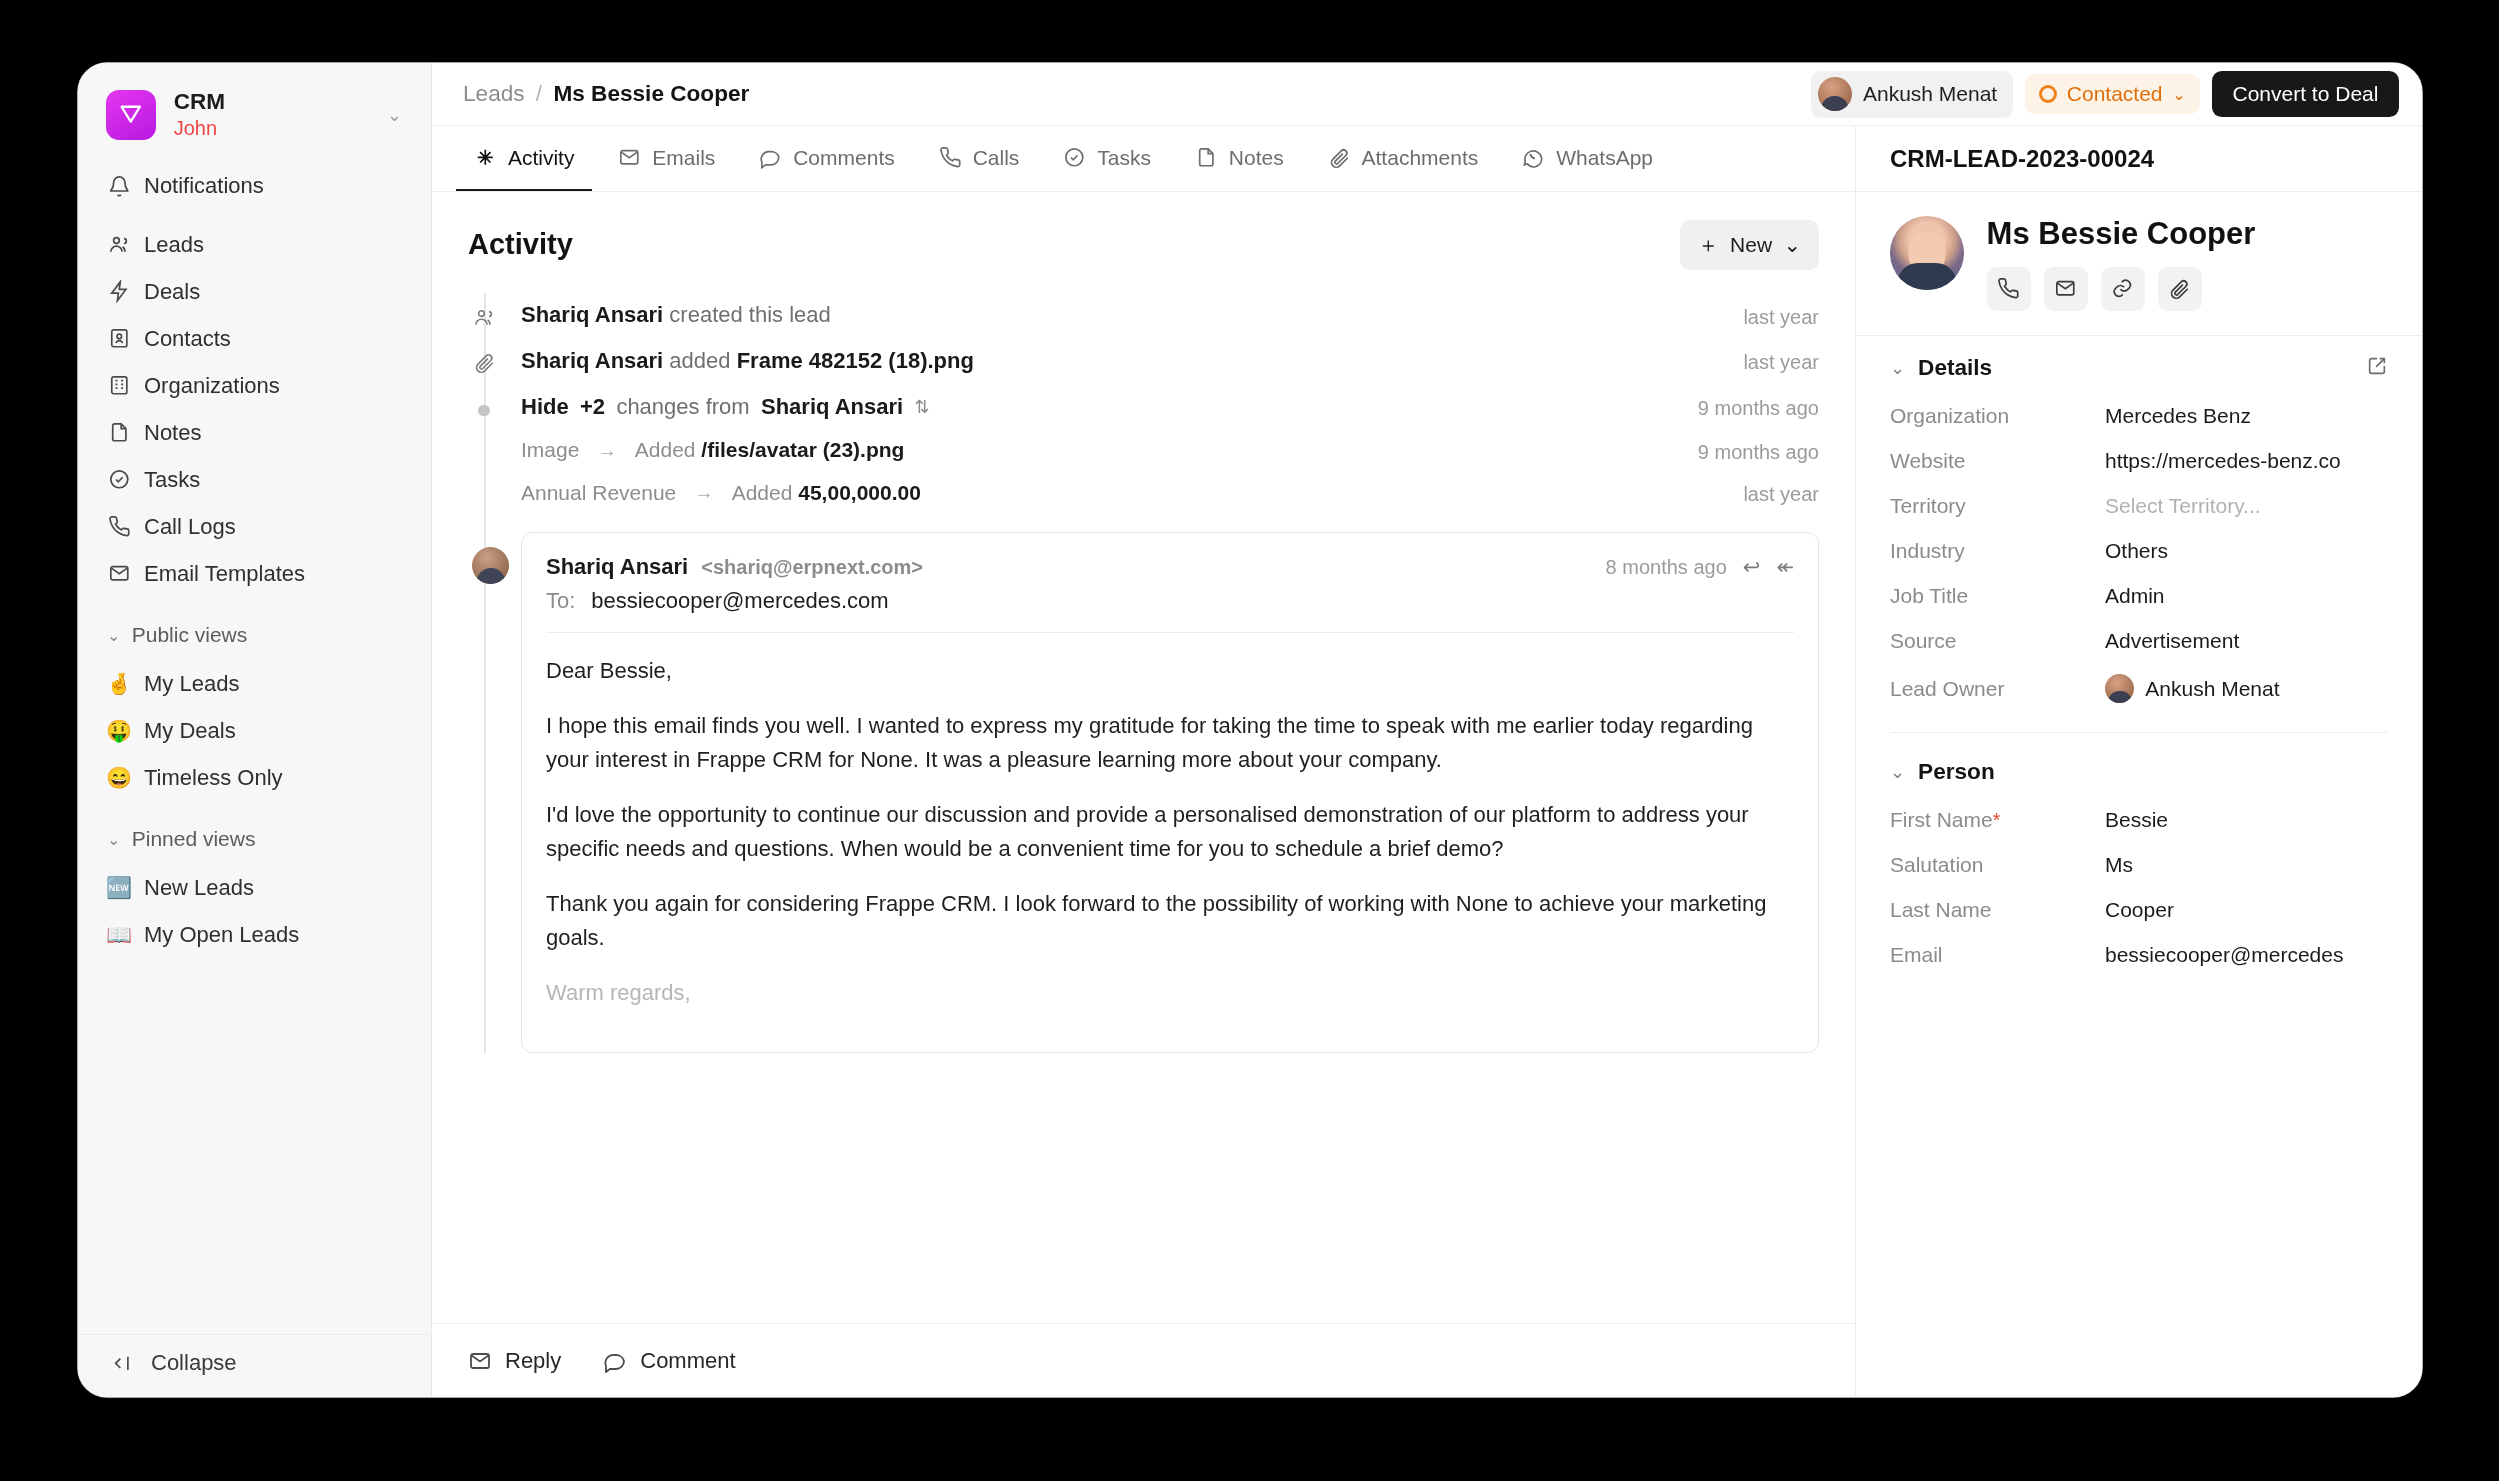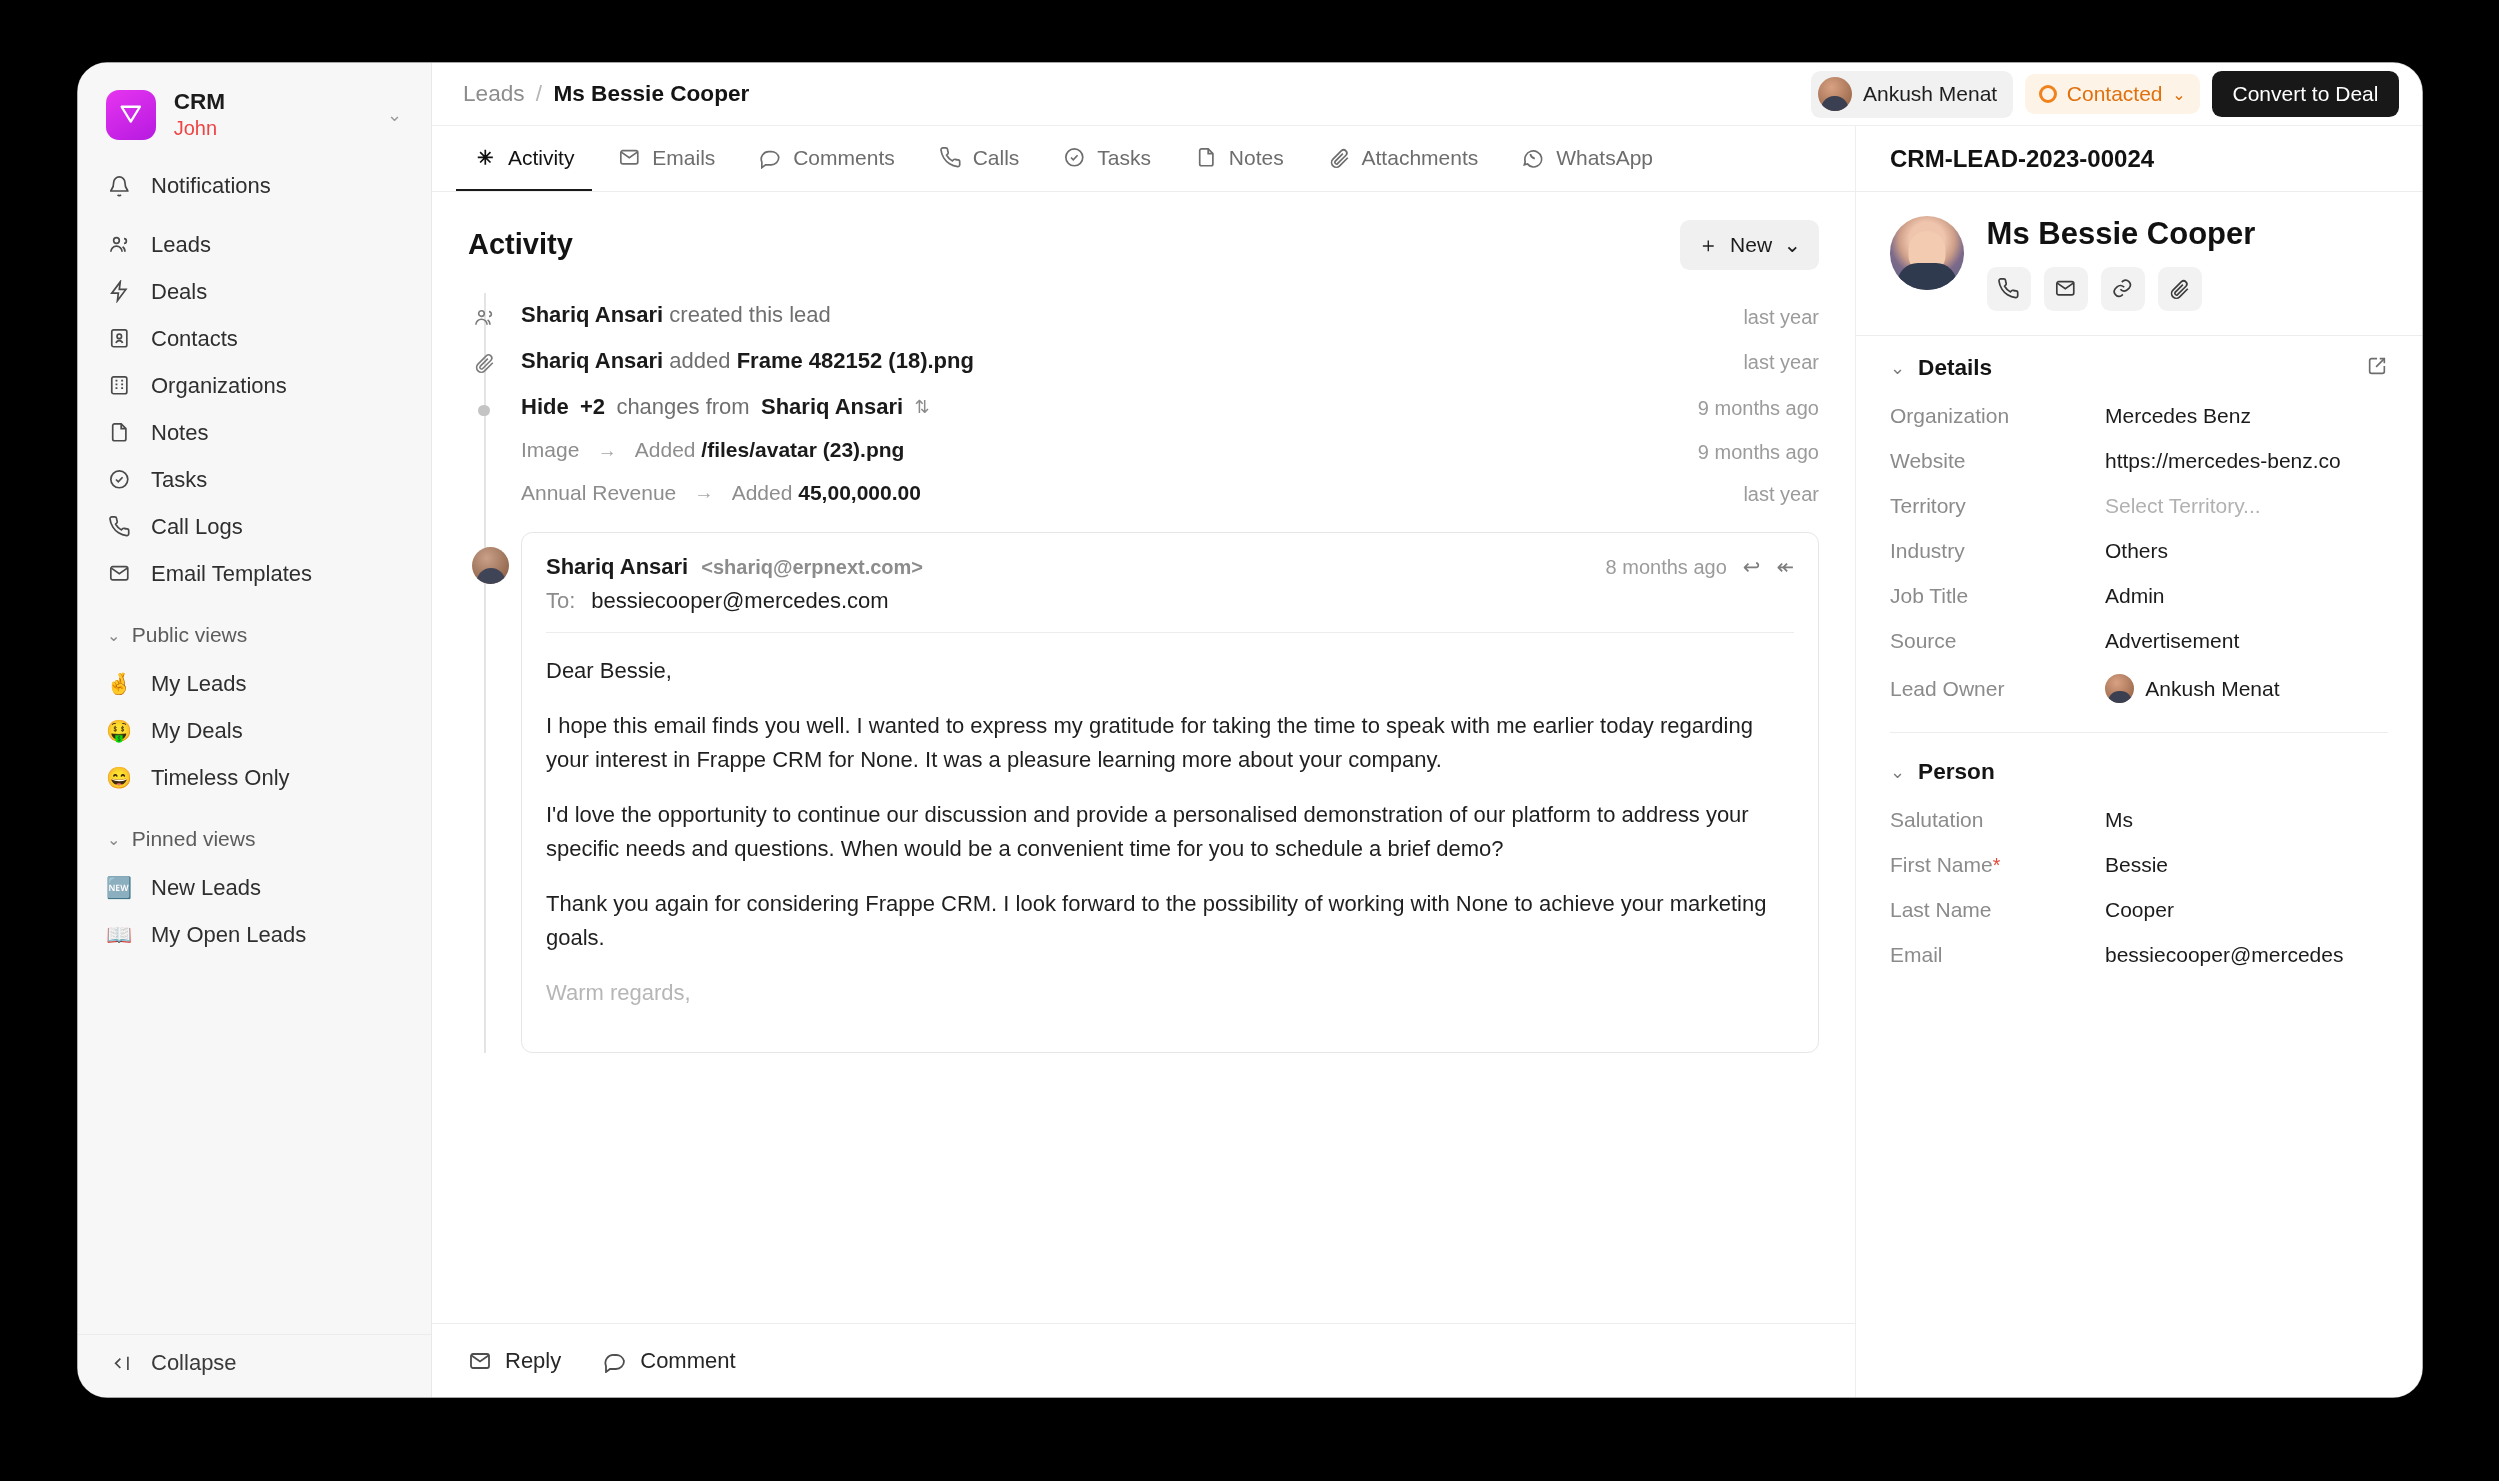--- a/index.html
+++ b/index.html
@@ -45,21 +45,21 @@
     flex: 0 0 50px;
   }
   .brand-logo svg { width: 27.5px; height: 27.5px; }
   .brand-text { flex: 1; line-height: 1.15; }
   .brand-title { font-size: 22.6px; font-weight: 700; color: #1c1c1c; }
   .brand-sub { font-size: 20px; color: #ef4444; margin-top: 2.4px; }
   .chev-small { color: #9a9a9a; font-size: 18px; padding-right: 3.2px; }
 
   .nav-item {
     display: flex; align-items: center;
-    gap: 20px;
+    gap: 13px;
     margin: 0 16px;
     padding: 10.5px 13px;
     border-radius: 9.7px;
     cursor: pointer;
     font-size: 22px;
     color: #2f2f2f;
   }
   .nav-icon { width: 24px; height: 24px; flex: 0 0 24px; display:flex; align-items:center; justify-content:center; color: #4a4a4a; }
   .nav-icon svg { width: 22.6px; height: 22.6px; stroke: #4a4a4a; fill: none; stroke-width: 1.8; }
   .nav-emoji { font-size: 21px; }
@@ -763,30 +763,30 @@
           <div class="panel-div"></div>
         </div>
 
         <div class="panel-sec">
           <div class="panel-sec-head">
             <span class="panel-caret">⌄</span>
             <span class="panel-sec-title">Person</span>
           </div>
 
           <div class="field-row">
-            <span class="field-label">Salutation</span>
-            <span class="field-val">Ms</span>
-          </div>
-          <div class="field-row">
             <span class="field-label">
               <span>First Name</span><span class="req">*</span>
             </span>
             <span class="field-val">Bessie</span>
           </div>
           <div class="field-row">
+            <span class="field-label">Salutation</span>
+            <span class="field-val">Ms</span>
+          </div>
+          <div class="field-row">
             <span class="field-label">Last Name</span>
             <span class="field-val">Cooper</span>
           </div>
           <div class="field-row">
             <span class="field-label">Email</span>
             <span class="field-val">bessiecooper@mercedes</span>
           </div>
         </div>
       </aside>
     </div>

